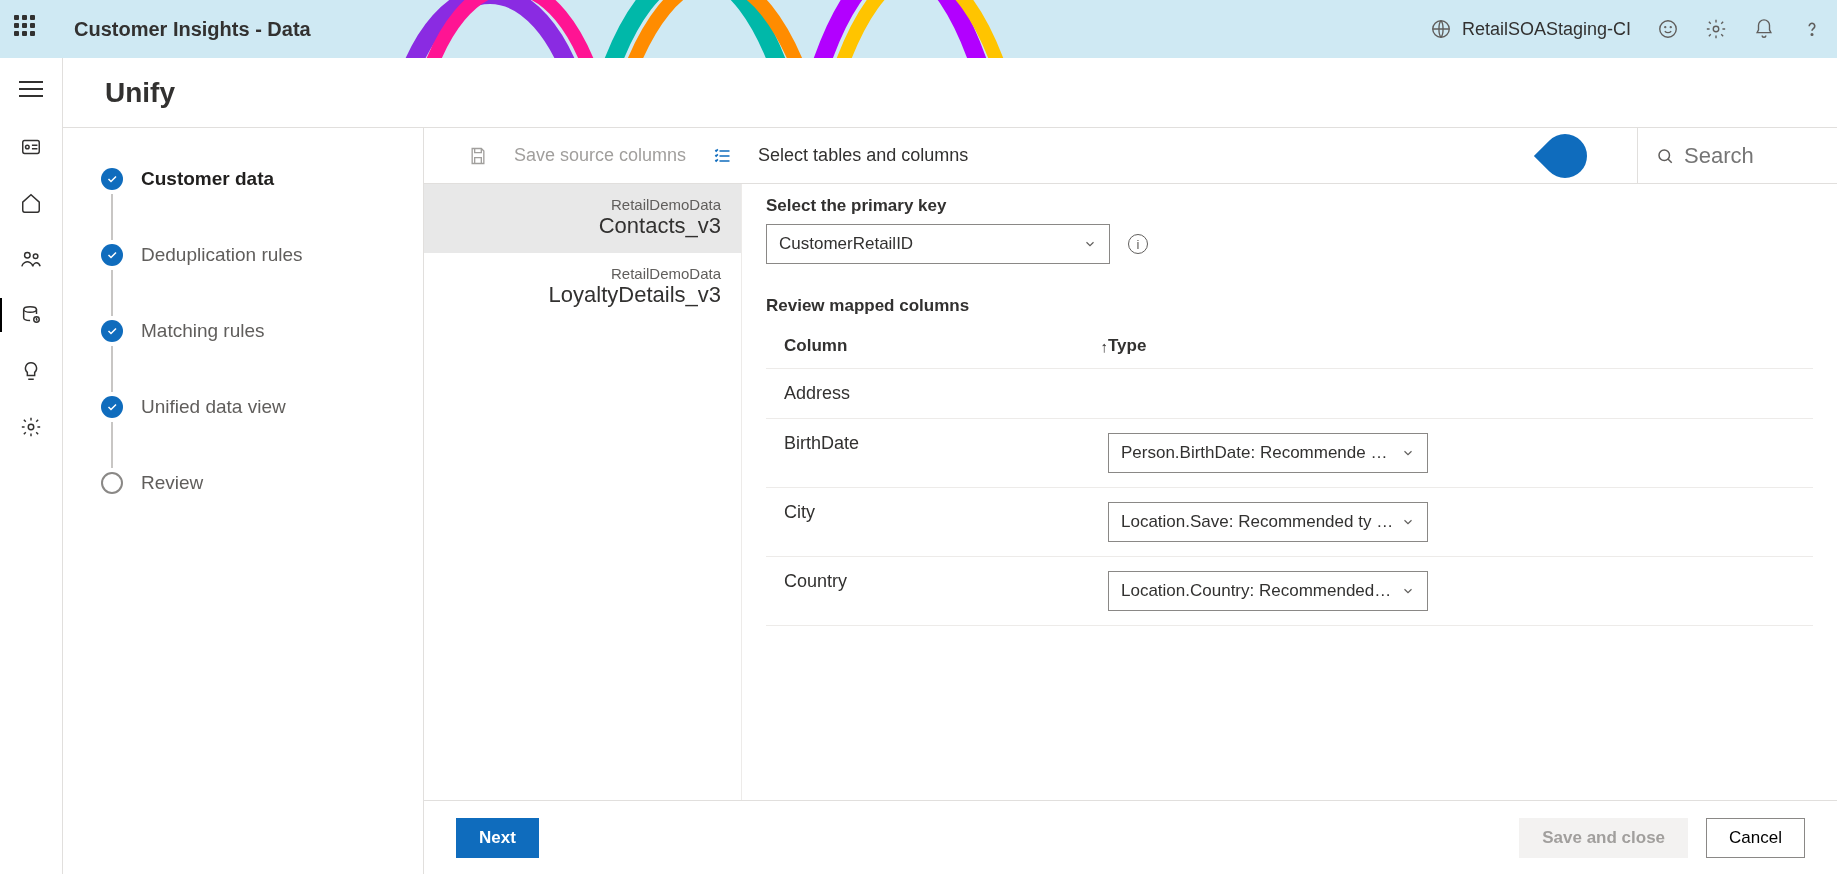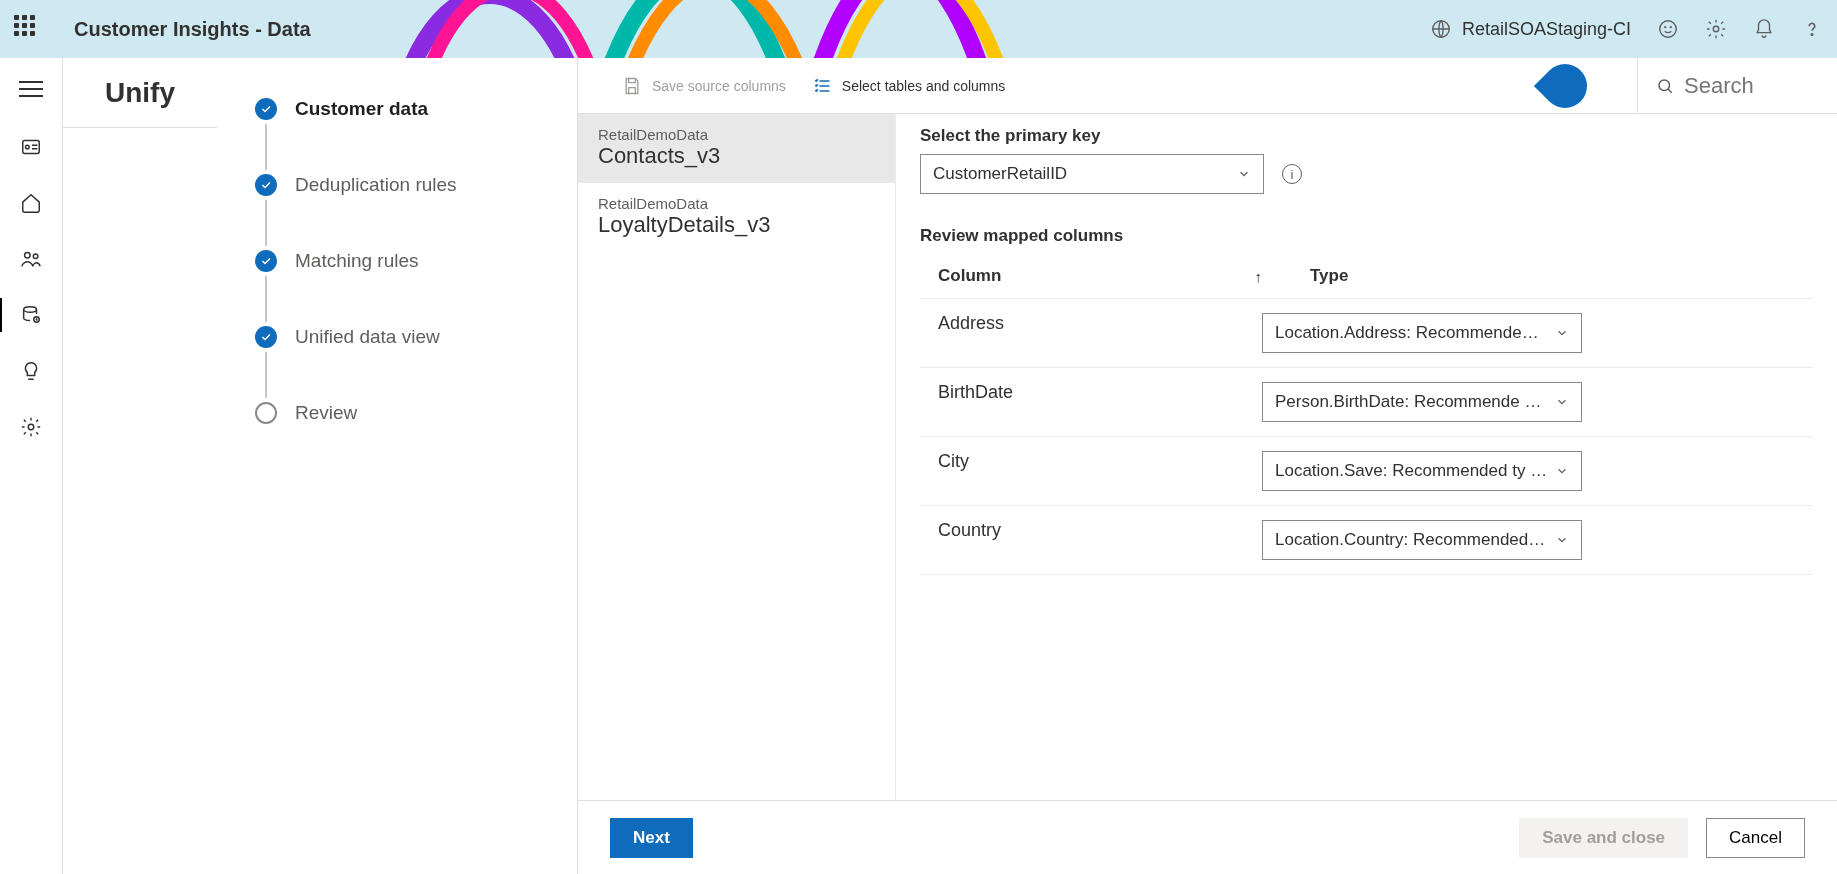--- a/index.html
+++ b/index.html
@@ -38,21 +38,21 @@
     display:flex; flex-direction:column; align-items:center; padding-top:18px; gap:34px;
     flex-shrink:0;
   }
   .rail .burger { width:24px; cursor:pointer; }
   .rail .burger div { height:2px; background:#323130; margin:5px 0; }
   .rail-icon { width:22px; height:22px; color:#323130; cursor:pointer; display:flex; align-items:center; justify-content:center; }
   .rail-icon.active { position:relative; }
   .rail-icon.active::before { content:""; position:absolute; left:-21px; top:-6px; bottom:-6px; width:3px; background:#000; }
 
   
-  .main { flex:1; display:flex; flex-direction:row; min-width:0; }
+  .main { flex:1; display:flex; flex-direction:column; min-width:0; }
   .page-head {
     height:70px; border-bottom:1px solid #e1dfdd; display:flex; align-items:center;
     padding:0 42px; flex-shrink:0;
   }
   .page-head h1 { font-size:28px; font-weight:600; }
 
   .workspace { flex:1; display:flex; min-height:0; }
 
   
   .wizard {
@@ -74,59 +74,59 @@
   }
   .step:last-child::after { display:none; }
 
   
   .content { flex:1; display:flex; flex-direction:column; border-left:1px solid #e1dfdd; min-width:0; position:relative; }
 
   .toolbar {
     height:56px; border-bottom:1px solid #e1dfdd; display:flex; align-items:center;
     padding:0 30px 0 44px; gap:26px; flex-shrink:0;
   }
-  .tool-btn { display:flex; align-items:center; gap:10px; font-size:14px; cursor:pointer; }
+  .tool-btn { display:flex; align-items:center; gap:26px; font-size:18px; cursor:pointer; }
   .tool-btn.disabled { color:#a19f9d; cursor:default; }
   .tool-btn svg { width:20px; height:20px; }
   .tool-btn:not(.disabled) svg { color:#0f6cbd; }
   .assistant-bubble {
     width:44px; height:44px; background:#0f6cbd; border-radius:50% 50% 50% 0;
     margin-left:auto; cursor:pointer; transform:rotate(45deg);
   }
   .search-box {
     width:200px; height:56px; border-left:1px solid #e1dfdd; margin-left:24px;
     display:flex; align-items:center; gap:10px; padding-left:18px; margin-right:-30px;
   }
   .search-box svg { width:18px; height:18px; color:#605e5c; }
   .search-box input { border:none; outline:none; font-size:22px; width:120px; color:#323130; background:transparent; }
 
   .content-body { flex:1; display:flex; min-height:0; }
 
   
-  .table-list { width:318px; flex-shrink:0; border-right:1px solid #edebe9; overflow:auto; }
+  .table-list { width:318px; flex-shrink:0; border-right:1px solid #edebe9; overflow:auto;text-align:right; }
   .table-item { padding:12px 20px 14px; cursor:pointer; }
   .table-item .src { font-size:15px; color:#605e5c; }
   .table-item .tbl { font-size:22px; color:#323130; }
   .table-item.selected { background:#e8e8e8; }
 
   
   .detail { flex:1; padding:12px 24px 0 24px; overflow:auto; }
   .sect-label { font-size:17px; font-weight:600; margin-bottom:8px; }
   .pk-row { display:flex; align-items:center; gap:18px; margin-bottom:32px; }
   .select {
     width:344px; height:40px; border:1px solid #8a8886; display:flex; align-items:center;
     padding:0 12px; font-size:17px; cursor:pointer; justify-content:space-between; background:#fff;
   }
   .select svg { width:14px; height:14px; color:#605e5c; }
   .info-icon { width:20px; height:20px; border:1.5px solid #605e5c; border-radius:50%; display:flex; align-items:center; justify-content:center; font-size:13px; color:#605e5c; cursor:pointer; }
 
   .col-table { width:100%; }
   .col-head { display:flex; border-bottom:1px solid #edebe9; padding:12px 18px; font-weight:600; font-size:17px; }
   .col-head .c1 { flex:0 0 324px; display:flex; align-items:center; gap:8px;justify-content:space-between; }
-  .col-head .c2 { flex:1;margin-left:48px; }
+  .col-head .c2 { flex:1; }
   .sort-arrow { font-size:15px; }
   .col-row { display:flex; align-items:flex-start; padding:14px 18px; border-bottom:1px solid #edebe9; }
   .col-row .c1 { flex:0 0 324px; font-size:18px; }
   .col-row .c2 { flex:0 0 320px; }
   .type-select {
     width:320px; height:40px; border:1px solid #8a8886; display:flex; align-items:center;
     padding:0 12px; font-size:17px; justify-content:space-between; cursor:pointer; background:#fff;
     white-space:nowrap; overflow:hidden;
   }
   .type-select span:first-child { overflow:hidden; text-overflow:ellipsis; }
@@ -345,28 +345,20 @@
               <div class="col-head">
                 <div class="c1">
                   <span>Column</span>
                   <span class="sort-arrow">↑</span>
                 </div>
                 <div class="c2">Type</div>
               </div>
               <div id="rows">
                   <div class="col-row">
                     <div class="c1">Address</div>
-                    <div class="c2">
-                      <div class="type-select">
-                        <span>Location.Address: Recommende…</span>
-                        <svg viewBox="0 0 24 24" width="14" height="14">
-                          <path d="M6 9l6 6 6-6" fill="none" stroke="#605e5c" stroke-width="2"></path>
-                        </svg>
-                      </div>
-                    </div>
                   </div>
                   <div class="col-row">
                     <div class="c1">BirthDate</div>
                     <div class="c2">
                       <div class="type-select">
                         <span>Person.BirthDate: Recommende …</span>
                         <svg viewBox="0 0 24 24" width="14" height="14">
                           <path d="M6 9l6 6 6-6" fill="none" stroke="#605e5c" stroke-width="2"></path>
                         </svg>
                       </div>

